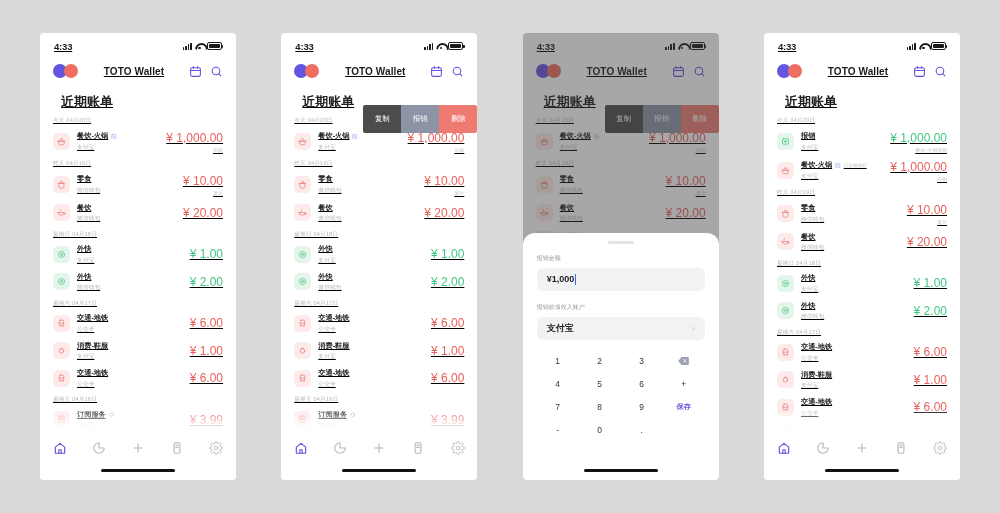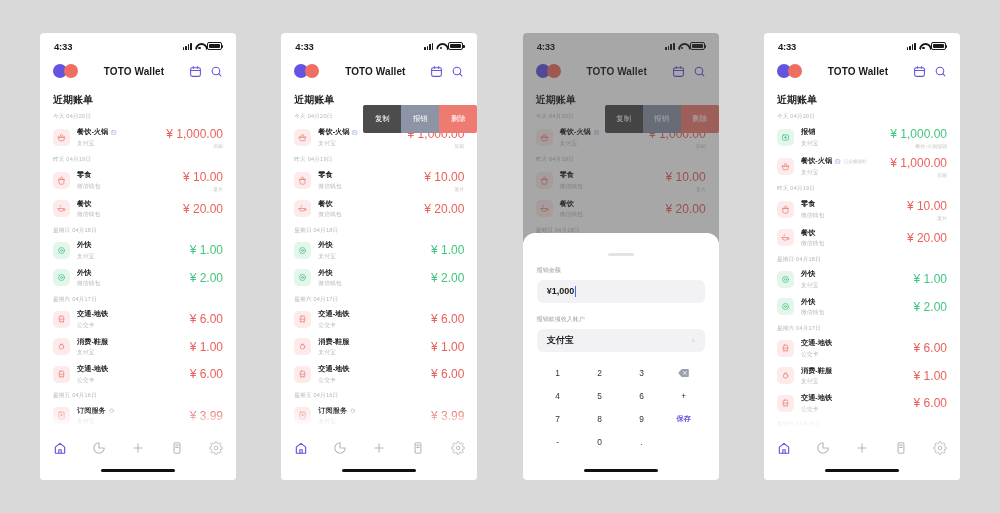--- a/index.html
+++ b/index.html
@@ -17,20 +17,21 @@
     justify-content: space-between;
     padding: 0 40px;
   }
   .phone {
     position: relative;
     width: 196px; height: 447px;
     background: #ffffff;
     border-radius: 4px;
     overflow: hidden;
     flex: 0 0 auto;
+    text-decoration: underline;
   }
   
   .statusbar {
     height: 22px;
     display: flex; align-items: center; justify-content: space-between;
     padding: 4px 14px 0 14px;
   }
   .status-time { font-size: 9.5px; font-weight: bold; color: #1a1a1a; letter-spacing: -.2px; }
   .status-icons { display: flex; align-items: center; gap: 3px; }
   .sig { display: flex; align-items: flex-end; gap: 1px; height: 7px; }
@@ -58,21 +59,21 @@
   }
   .logo { position: relative; width: 26px; height: 14px; }
   .logo span { position: absolute; top: 0; width: 14px; height: 14px; border-radius: 50%; }
   .logo .c1 { left: 0; background: #6355E0; }
   .logo .c2 { left: 11px; background: #EE6F62; }
   .app-title { font-size: 10px; font-weight: bold; color: #1a1a1a; letter-spacing: .1px; }
   .appbar-actions { display: flex; align-items: center; gap: 8px; }
   .ic { width: 13px; height: 13px; display: block; }
   .ic svg { width: 100%; height: 100%; display:block; }
   
-  .section-title { font-size: 10px; font-weight: bold; color: #222; padding: 6px 13px 2px; }
+  .section-title { font-size: 13px; font-weight: bold; color: #222; padding: 6px 13px 2px; margin-left: 8px; }
   .list { padding: 0 13px; }
   .date-head { font-size: 5.6px; color: #b5b5b5; padding: 4px 0 2px; letter-spacing: .2px;}
   .row { display: flex; align-items: center; padding: 3.5px 0; }
   .row-ic {
     width: 17px; height: 17px; border-radius: 5px;
     display: flex; align-items: center; justify-content: center;
     flex: 0 0 auto;
   }
   .row-ic.pink  { background: #FCEBEA; }
   .row-ic.green { background: #E4F6EC; }
@@ -118,21 +119,21 @@
   .sw-reim { background: #8D94A6; }
   .sw-del  { background: #EE7B72; }
   
   .dim {
     position: absolute; inset: 0; background: rgba(60,60,60,.45); z-index: 20;
   }
   .sheet {
     position: absolute; left: 0; right: 0; bottom: 0; z-index: 30;
     background: #fff; border-radius: 12px 12px 0 0;
     height: 247px;
-    padding: 20px 14px 0;
+    padding: 8px 14px 0;
   }
   .sheet-handle { width: 26px; height: 2.6px; background: #e3e3e3; border-radius: 2px; margin: 0 auto 10px; }
   .field-label { font-size: 6px; color: #9a9a9a; padding-bottom: 5px; }
   .field-box {
     background: #F2F2F5; border-radius: 6px; height: 23px;
     display: flex; align-items: center; padding: 0 10px;
     font-size: 9px; font-weight: bold; color: #1f1f1f;
   }
   .caret { width: 1.2px; height: 11px; background: #3B6BF5; margin-left: 1px; }
   .field-box.sel { justify-content: space-between; margin-bottom: 2px; }

